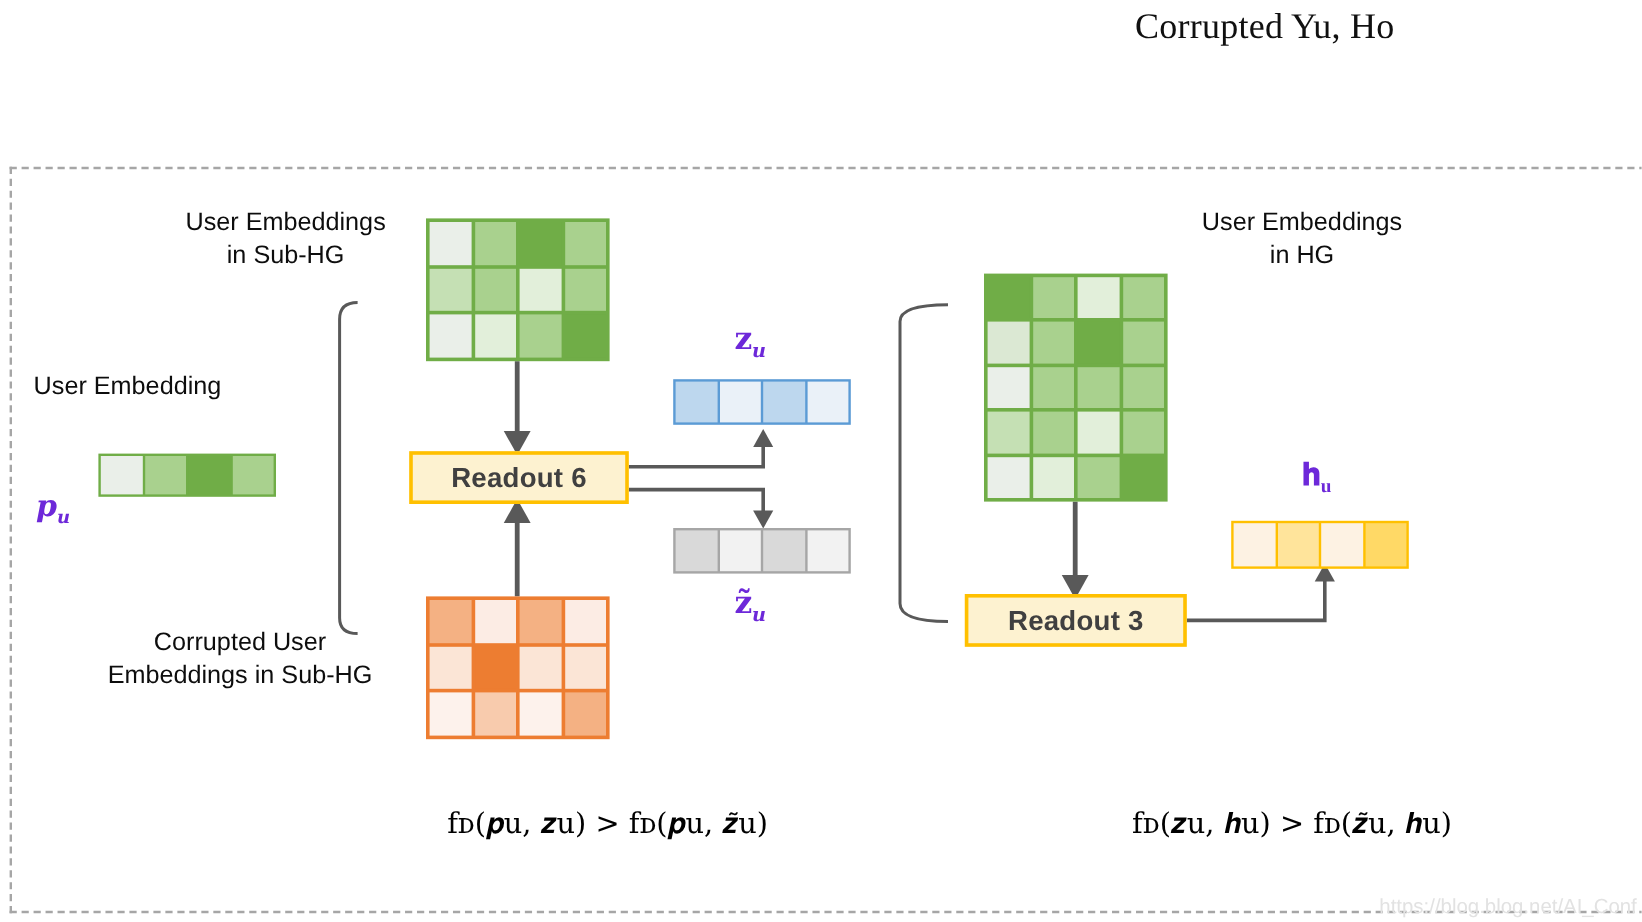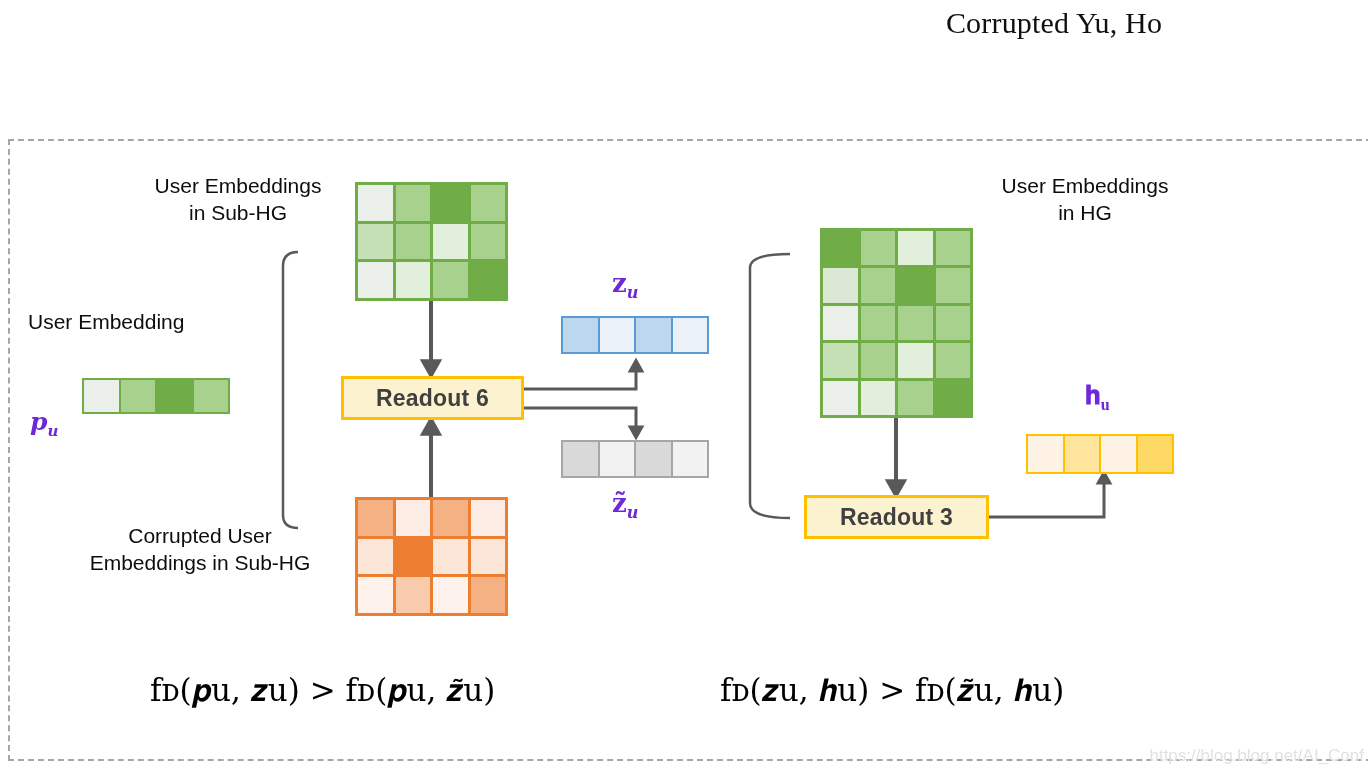--- a/index.html
+++ b/index.html
@@ -84,24 +84,24 @@
 
   
   .math {
     font-family: "DejaVu Serif", serif;
     color: #6d28d9;
     white-space: nowrap;
   }
   .sym-small { font-size: 25px; font-weight: bold; font-style: italic; }
   .formula {
     font-family: "DejaVu Serif", serif;
-    font-size: 31px;
+    font-size: 24px;
     color: #000;
     white-space: nowrap;
-    text-align: left;
+    text-align: right;
   }
 
   
   #connectors {
     left: 0; top: 0; width: 1368px; height: 768px;
     pointer-events: none;
   }
 
   
   #watermark {

